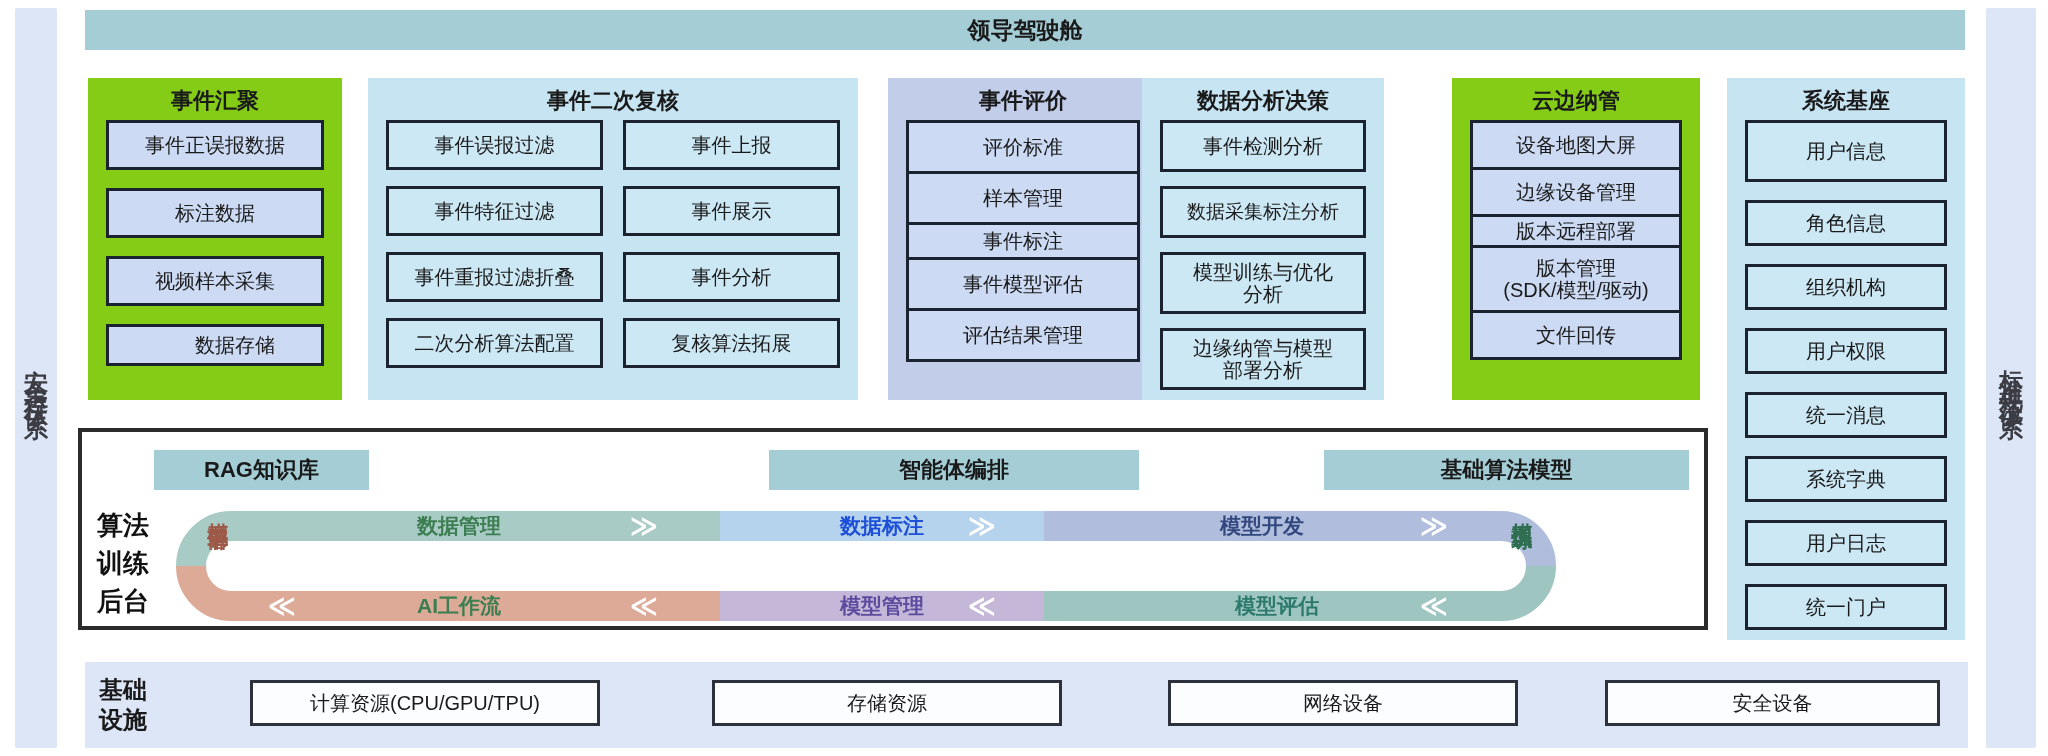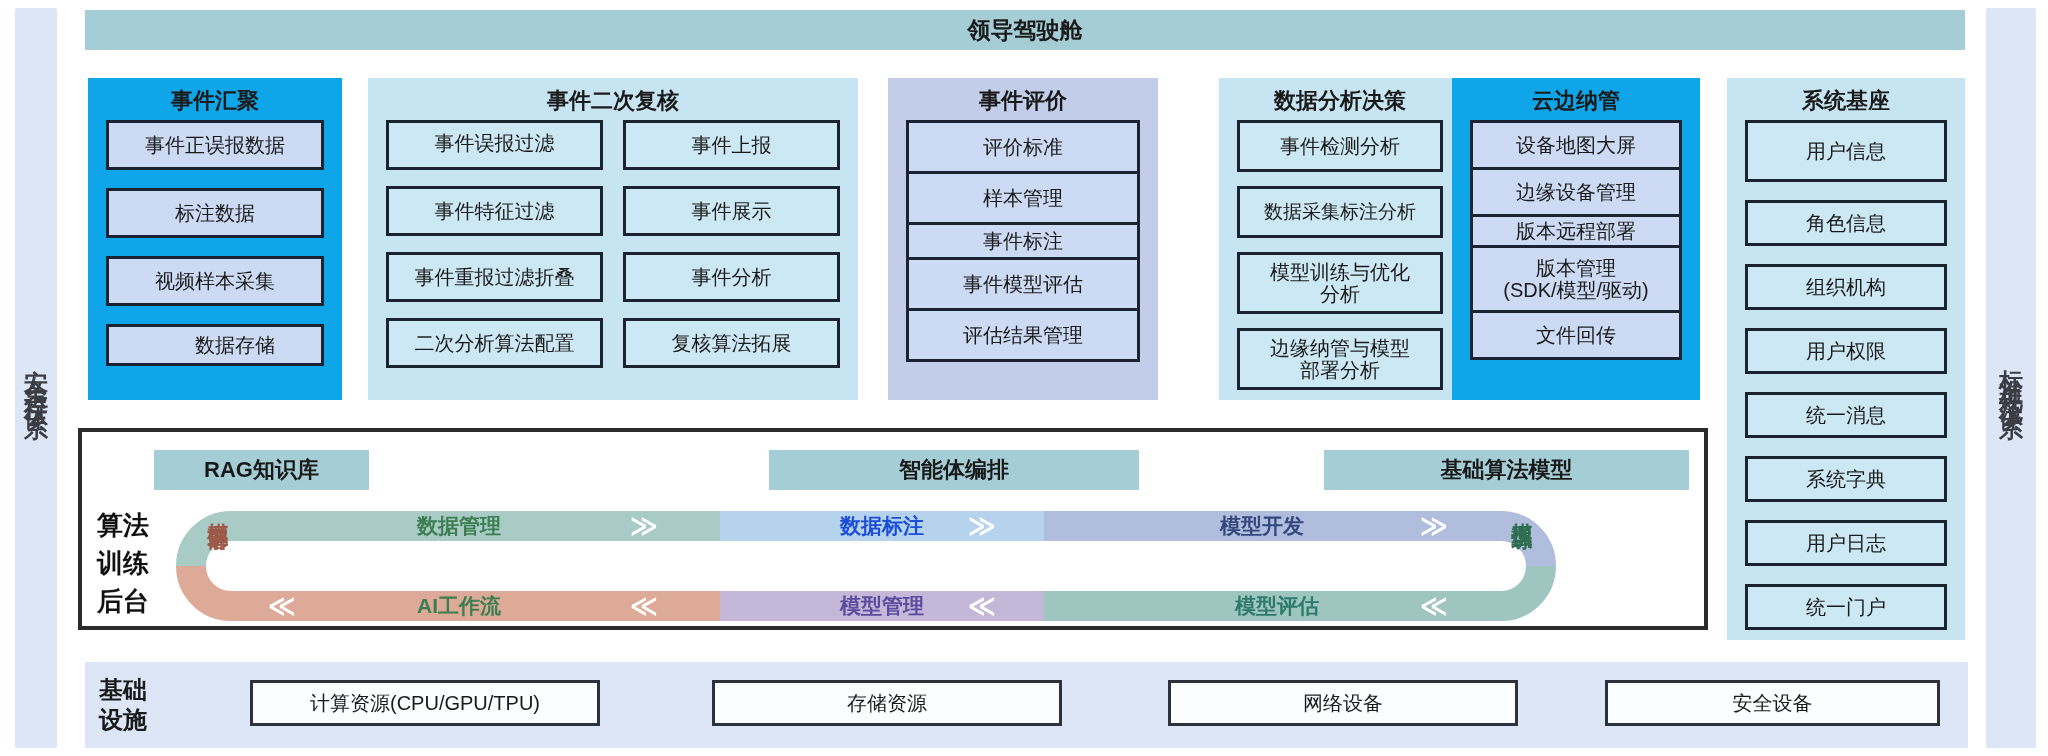--- a/index.html
+++ b/index.html
@@ -11,21 +11,21 @@
           display:flex;align-items:center;justify-content:center;}
   .pillar .vtext{writing-mode:vertical-rl;text-orientation:upright;font-size:24px;font-weight:bold;
           letter-spacing:9px;color:#3c3c44;}
 
   
   .banner{position:absolute;left:85px;top:10px;width:1880px;height:40px;background:#a5cdd6;
           display:flex;align-items:center;justify-content:center;font-size:23px;font-weight:bold;}
 
   
   .panel{position:absolute;top:78px;box-sizing:border-box;padding:8px 18px 0 18px;}
-  .p-peri{background:#0ea5e9;}
+  .p-peri{background:#84cc16;}
   .p-cyan{background:#c7e4f2;}
   .p-peri2{background:#c2cdea;}
   .panel .ptitle{height:34px;line-height:30px;text-align:center;font-size:22px;font-weight:bold;}
   .stack{display:flex;flex-direction:column;}
   .gap14{gap:14px;}
   .gap18{gap:18px;}
   .box{box-sizing:border-box;border:3px solid #1c2330;display:flex;align-items:center;justify-content:center;
        text-align:center;font-size:20px;line-height:1.12;white-space:pre-line;}
   .b-peri{background:#ccdaf4;}
   .b-cyan{background:#cde8f5;}
@@ -84,21 +84,21 @@
       <div class="box b-peri" style="height:50px;">事件正误报数据</div>
       <div class="box b-peri" style="height:50px;">标注数据</div>
       <div class="box b-peri" style="height:50px;">视频样本采集</div>
       <div class="box b-peri" style="height:42px;padding-left:40px;">数据存储</div>
     </div>
   </div>
 
   <div class="panel p-cyan" style="left:368px;width:490px;height:322px;">
     <div class="ptitle">事件二次复核</div>
     <div class="grid2">
-      <div class="box b-cyan" style="height:50px;font-family:Liberation Mono, monospace;">事件误报过滤</div>
+      <div class="box b-cyan" style="height:50px;">事件误报过滤</div>
       <div class="box b-cyan" style="height:50px;">事件上报</div>
       <div class="box b-cyan" style="height:50px;">事件特征过滤</div>
       <div class="box b-cyan" style="height:50px;">事件展示</div>
       <div class="box b-cyan" style="height:50px;">事件重报过滤折叠</div>
       <div class="box b-cyan" style="height:50px;">事件分析</div>
       <div class="box b-cyan" style="height:50px;">二次分析算法配置</div>
       <div class="box b-cyan" style="height:50px;">复核算法拓展</div>
     </div>
   </div>
 
@@ -106,21 +106,21 @@
     <div class="ptitle">事件评价</div>
     <div class="stack contig">
       <div class="box b-peri" style="height:54px;">评价标准</div>
       <div class="box b-peri" style="height:54px;">样本管理</div>
       <div class="box b-peri" style="height:38px;">事件标注</div>
       <div class="box b-peri" style="height:54px;">事件模型评估</div>
       <div class="box b-peri" style="height:54px;">评估结果管理</div>
     </div>
   </div>
 
-  <div class="panel p-cyan" style="left:1219px;width:242px;height:322px;">
+  <div class="panel p-cyan" style="left:1142px;width:242px;height:322px;">
     <div class="ptitle">数据分析决策</div>
     <div class="stack gap14">
       <div class="box b-cyan" style="height:52px;">事件检测分析</div>
       <div class="box b-cyan" style="height:52px;font-size:19px;">数据采集标注分析</div>
       <div class="box b-cyan" style="height:62px;">模型训练与优化
 分析</div>
       <div class="box b-cyan" style="height:62px;">边缘纳管与模型
 部署分析</div>
     </div>
   </div>

